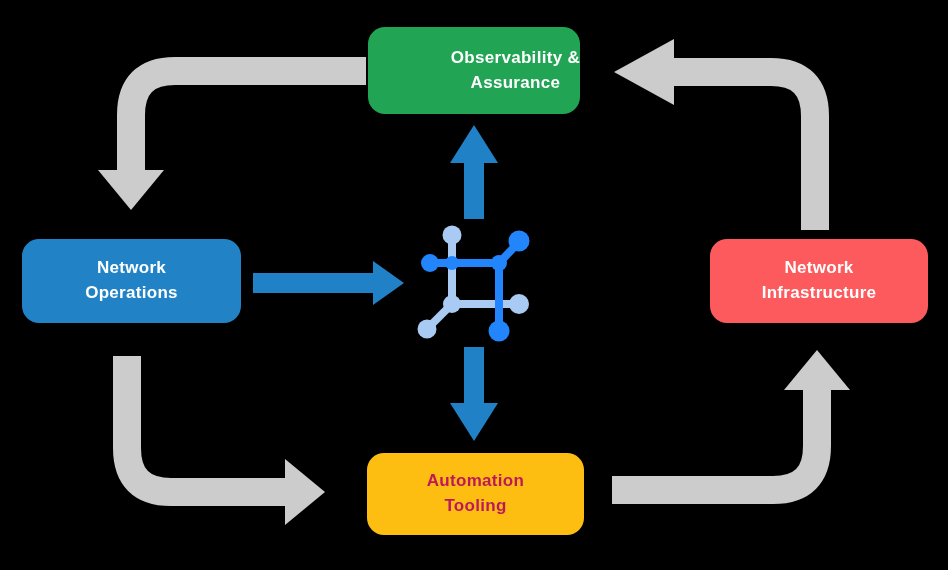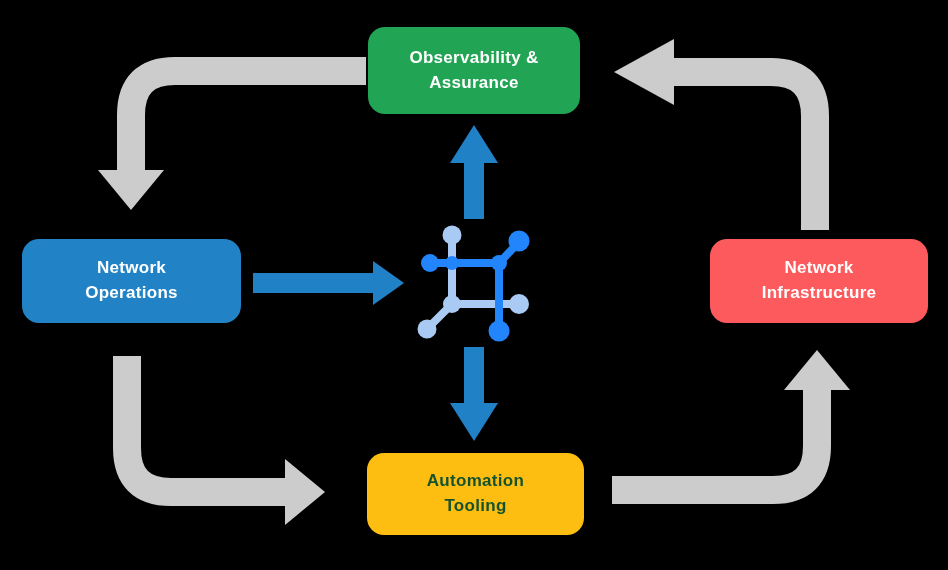--- a/index.html
+++ b/index.html
@@ -98,33 +98,33 @@
       <path class="icon-line" d="M 84 38 L 104 17" stroke="#2285fb"></path>
       <path class="icon-line" d="M 84 38 V 105" stroke="#2285fb"></path>
       <circle cx="15" cy="38" r="9" fill="#2285fb"></circle>
       <circle cx="104" cy="16" r="10.5" fill="#2285fb"></circle>
       <circle cx="84" cy="106" r="10.5" fill="#2285fb"></circle>
       <circle cx="84" cy="38" r="8" fill="#2285fb"></circle>
       <circle cx="37" cy="38" r="7" fill="#2285fb"></circle>
     </g>
   </svg>
 
-  <div class="node node-observability" style="background-color: rgb(34, 164, 85);">
+  <div class="node node-observability" style="background-color: rgb(34, 164, 85); justify-content: flex-end;">
     <span class="node-label" style="color: rgb(255, 255, 255);">Observability &amp;
 Assurance</span>
   </div>
 
   <div class="node node-operations" style="background-color: rgb(33, 131, 197);">
     <span class="node-label" style="color: rgb(255, 255, 255);">Network
 Operations</span>
   </div>
 
   <div class="node node-infrastructure" style="background-color: rgb(252, 90, 93);">
     <span class="node-label" style="color: rgb(255, 255, 255);">Network
 Infrastructure</span>
   </div>
 
   <div class="node node-automation" style="background-color: rgb(253, 190, 17);">
-    <span class="node-label" style="color: #14532d;">Automation
+    <span class="node-label" style="color: #be185d;">Automation
 Tooling</span>
   </div>
 
 </div>
 
 </body></html>

